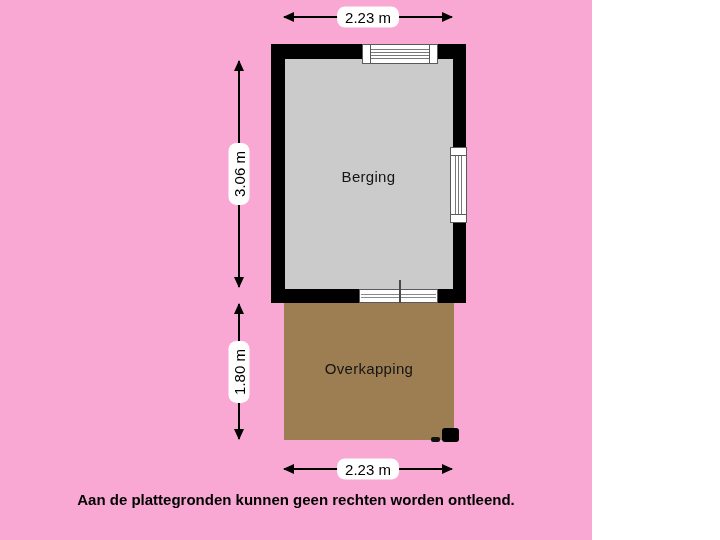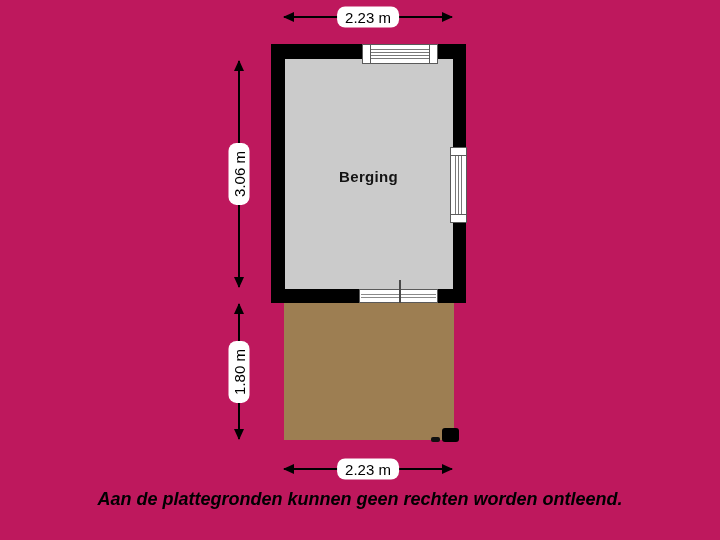--- a/index.html
+++ b/index.html
@@ -1,18 +1,18 @@
 <!DOCTYPE html>
 <html><head>
 <meta charset="utf-8">
 <style>
   html, body { margin:0; padding:0; }
   .canvas {
-    position:relative; width:720px; height:540px;
-    background:#be185d; overflow:hidden;
+    position:relative; width:592px; height:540px;
+    background:#f9a8d4; overflow:hidden;
     font-family:"Liberation Sans", sans-serif;
   }
   
   .dim { position:absolute; }
   .dim-line-h { position:absolute; left:1px; right:1px; top:50%; height:2px; margin-top:-1px; background:#000; }
   .dim-line-v { position:absolute; top:1px; bottom:1px; left:50%; width:2px; margin-left:-1px; background:#000; }
   .arr { position:absolute; width:0; height:0; }
   .arr-left  { left:0; top:50%; transform:translateY(-50%);
                border-top:5px solid transparent; border-bottom:5px solid transparent; border-right:11px solid #000; }
   .arr-right { right:0; top:50%; transform:translateY(-50%);
@@ -25,21 +25,21 @@
     position:absolute; left:50%; top:50%; transform:translate(-50%,-50%);
     background:#ffffff; border-radius:8px; padding:1px 8px;
     font-size:15px; line-height:19px; color:#000; white-space:nowrap;
   }
   .dim-label.vertical { transform:translate(-50%,-50%) rotate(-90deg); }
   
   .building { position:absolute; left:271px; top:44px; width:195px; height:259px; background:#000; }
   .floor { position:absolute; left:14px; top:15px; right:13px; bottom:14px; background:#cbcbcb; }
   .room-label {
     position:absolute; left:0; width:100%; text-align:center;
-    font-size:15px; color:#141414; letter-spacing:0.3px;font-weight:bold;
+    font-size:15px; color:#141414; letter-spacing:0.3px;
   }
   .berging-label { top:124px; }
   
   .window { position:absolute; background:#fff; border:1px solid #5a5a5a; box-sizing:border-box; }
   .window-top { left:91px; top:0px; width:76px; height:20px; }
   .window-right { left:179px; top:103px; width:17px; height:76px; }
   .window-bottom { left:88px; top:245px; width:79px; height:14px; }
   .glaze-h { position:absolute; left:7px; right:7px; top:2px; bottom:2px;
              background:repeating-linear-gradient(to bottom,#fff 0,#fff 2px,#787878 2px,#787878 3px); }
   .glaze-h2 { position:absolute; left:1px; right:1px; top:2px; bottom:2px;
@@ -52,21 +52,21 @@
   .cap-t { top:0; left:0; right:0; height:7px; border-bottom:1px solid #5a5a5a; }
   .cap-b { bottom:0; left:0; right:0; height:7px; border-top:1px solid #5a5a5a; }
   .door-swing-line { position:absolute; left:399px; top:280px; width:2px; height:31px; background:#4a4a4a; }
   
   .overkapping { position:absolute; left:284px; top:303px; width:170px; height:137px; background:#9d7e52; }
   .overkapping-label { top:57px; }
   .downspout { position:absolute; right:-5px; bottom:-2px; width:17px; height:14px; background:#000; border-radius:3px; }
   .downspout-tail { position:absolute; right:14px; bottom:-2px; width:9px; height:5px; background:#111; border-radius:2px; }
   
   .footer { position:absolute; left:0; top:491px; width:100%; text-align:center;
-            color:#000; font-weight:bold; font-size:18px; line-height:17px;font-style:italic; }
+            color:#000; font-weight:bold; font-size:15px; line-height:17px; }
 </style>
 </head>
 <body>
 
 <div class="canvas">
 
   <div class="dim" style="left:283px; top:5px; width:170px; height:24px;">
     <div class="dim-line-h"></div>
     <div class="arr arr-left"></div>
     <div class="arr arr-right"></div>
@@ -111,20 +111,21 @@
     </div>
 
     <div class="window window-bottom">
       <div class="glaze-h2"></div>
     </div>
   </div>
 
   <div class="door-swing-line"></div>
 
   <div class="overkapping">
+    <div class="room-label overkapping-label">Overkapping</div>
     <div class="downspout"></div>
     <div class="downspout-tail"></div>
   </div>
 
   <div class="footer">
     <div>Aan de plattegronden kunnen geen rechten worden ontleend.</div>
   </div>
 
 </div>
 

